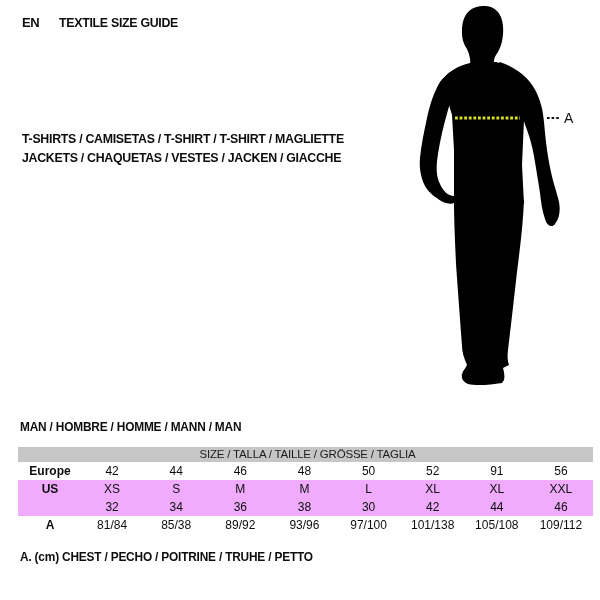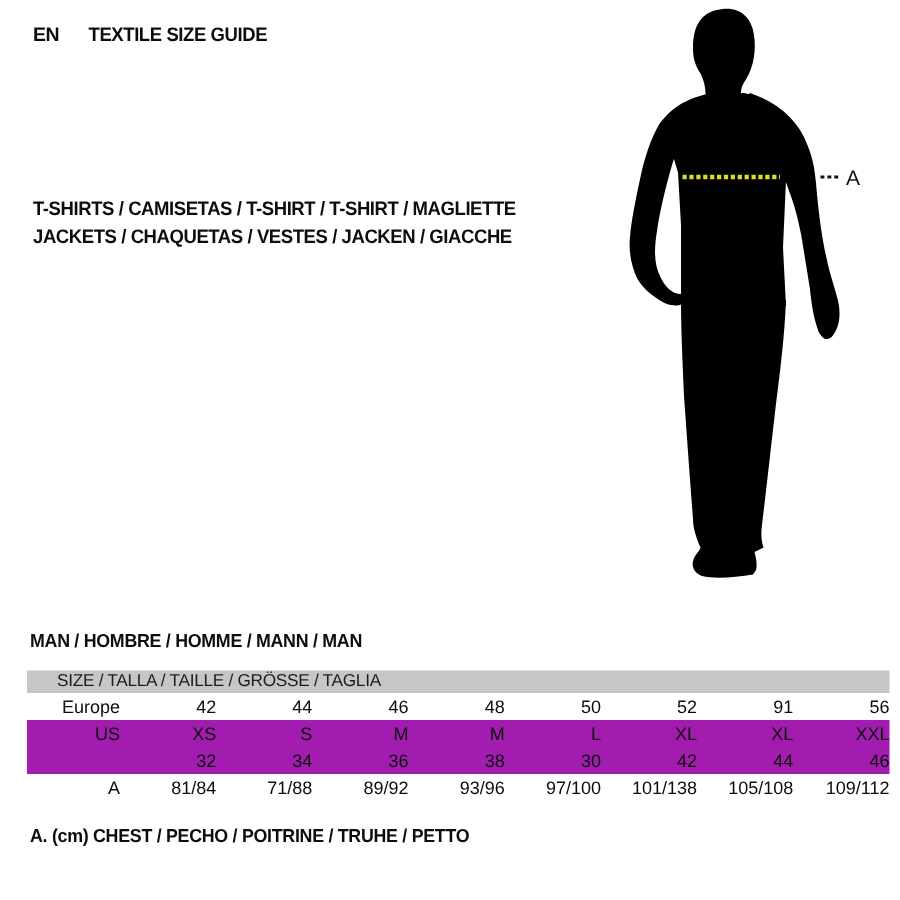--- a/index.html
+++ b/index.html
@@ -19,25 +19,25 @@
     white-space:nowrap;display:block;transform:scaleX(0.95);transform-origin:left center;}
   
   .figure{position:absolute;left:410px;top:0;width:190px;height:405px;}
   
   .man-heading{position:absolute;left:20px;top:420px;font-weight:700;font-size:12.5px;
     letter-spacing:-0.2px;white-space:nowrap;display:inline-block;
     transform:scaleX(0.95);transform-origin:left center;}
   
   .size-table{position:absolute;left:18px;top:447px;width:575px;font-size:12px;}
   .table-header{height:15px;line-height:15px;background:#c6c6c6;color:#1c1c1c;
-    padding-left:20px;font-size:11.5px;letter-spacing:-0.2px;}
+    padding-left:4px;font-size:11.5px;letter-spacing:-0.2px;text-align:center;}
   .t-row{display:grid;grid-template-columns:62px repeat(8,1fr);height:18px;line-height:18px;}
-  .t-row.shaded{background:#a21caf;}
-  .t-label{text-align:right;padding-left:2px;}
-  .t-cell{text-align:right;}
+  .t-row.shaded{background:#f0abfc;}
+  .t-label{text-align:center;padding-left:2px;font-weight:bold;}
+  .t-cell{text-align:center;}
   
   .footnote{position:absolute;left:20px;top:550px;font-weight:700;font-size:12.5px;
     letter-spacing:-0.2px;white-space:nowrap;display:inline-block;
     transform:scaleX(0.95);transform-origin:left center;}
 </style>
 </head>
 <body>
 
 <div id="stage">
 
@@ -120,21 +120,21 @@
       <span class="t-cell">38</span>
       <span class="t-cell">30</span>
       <span class="t-cell">42</span>
       <span class="t-cell">44</span>
       <span class="t-cell">46</span>
     </div>
 
     <div class="t-row">
       <span class="t-label">A</span>
       <span class="t-cell">81/84</span>
-      <span class="t-cell">71/88</span>
+      <span class="t-cell">85/38</span>
       <span class="t-cell">89/92</span>
       <span class="t-cell">93/96</span>
       <span class="t-cell">97/100</span>
       <span class="t-cell">101/138</span>
       <span class="t-cell">105/108</span>
       <span class="t-cell">109/112</span>
     </div>
   </div>
 
   <span class="footnote">A. (cm) CHEST / PECHO / POITRINE / TRUHE / PETTO</span>

